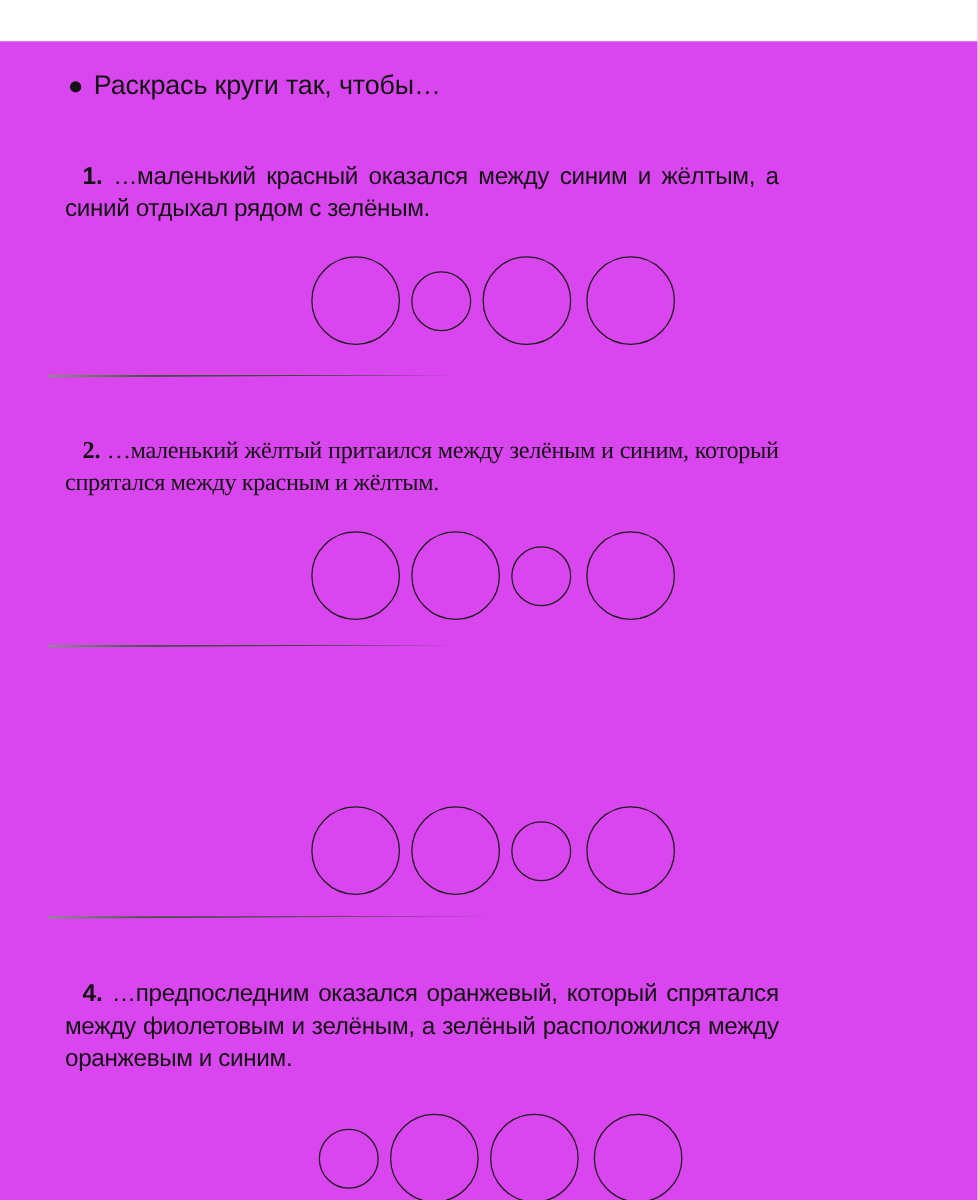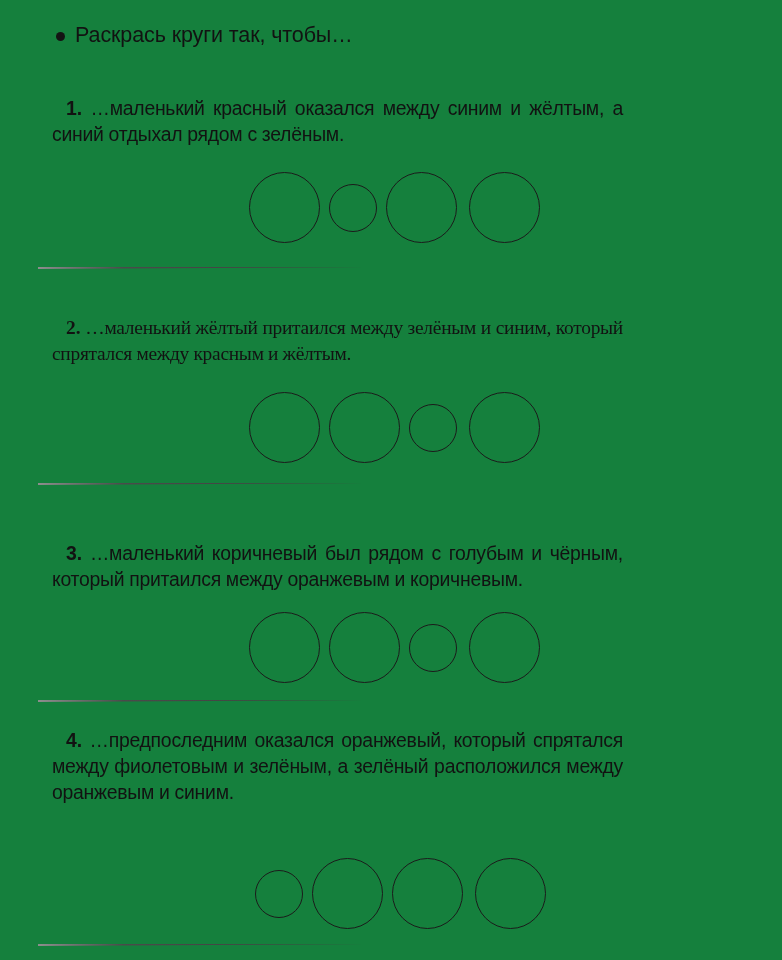--- a/index.html
+++ b/index.html
@@ -14,21 +14,22 @@
     position: relative;
     overflow: hidden;
     font-family: "Liberation Sans", sans-serif;
     color: #121212;
     -webkit-font-smoothing: antialiased;
   }
 
   .page {
     position: absolute;
     inset: 0;
-    background: #15803d;
+    background: #d946ef;
+    margin-top: 33px;
   }
 
   
   .header {
     position: absolute;
     left: 56px;
     top: 24px;
     display: flex;
     align-items: center;
     gap: 10px;
@@ -152,37 +153,34 @@
     <span class="circle big"></span>
     <span class="gap"></span>
     <span class="circle small"></span>
     <span class="gap wide"></span>
     <span class="circle big"></span>
   </div>
   <div class="separator" style="top:483px;">
       <i></i>
     </div>
 
-  <div class="task" style="top:540px;">
-    <p class="task-text"><span class="task-num">3.</span><span> …маленький коричневый был рядом с голубым и чёрным, который притаился между оранжевым и коричневым.</span></p>
-  </div>
   <div class="circle-row" style="left:249px; top:612px;">
     <span class="circle big"></span>
     <span class="gap"></span>
     <span class="circle big"></span>
     <span class="gap"></span>
     <span class="circle small"></span>
     <span class="gap wide"></span>
     <span class="circle big"></span>
   </div>
   <div class="separator" style="top:700px;">
       <i></i>
     </div>
 
-  <div class="task" style="top:727px;">
+  <div class="task" style="top:749px;">
     <p class="task-text"><span class="task-num">4.</span><span> …предпоследним оказался оранжевый, который спрятался между фиолетовым и зелёным, а зелёный расположился между оранжевым и синим.</span></p>
   </div>
   <div class="circle-row" style="left:255px; top:858px;">
     <span class="circle small"></span>
     <span class="gap"></span>
     <span class="circle big"></span>
     <span class="gap"></span>
     <span class="circle big"></span>
     <span class="gap wide"></span>
     <span class="circle big"></span>

